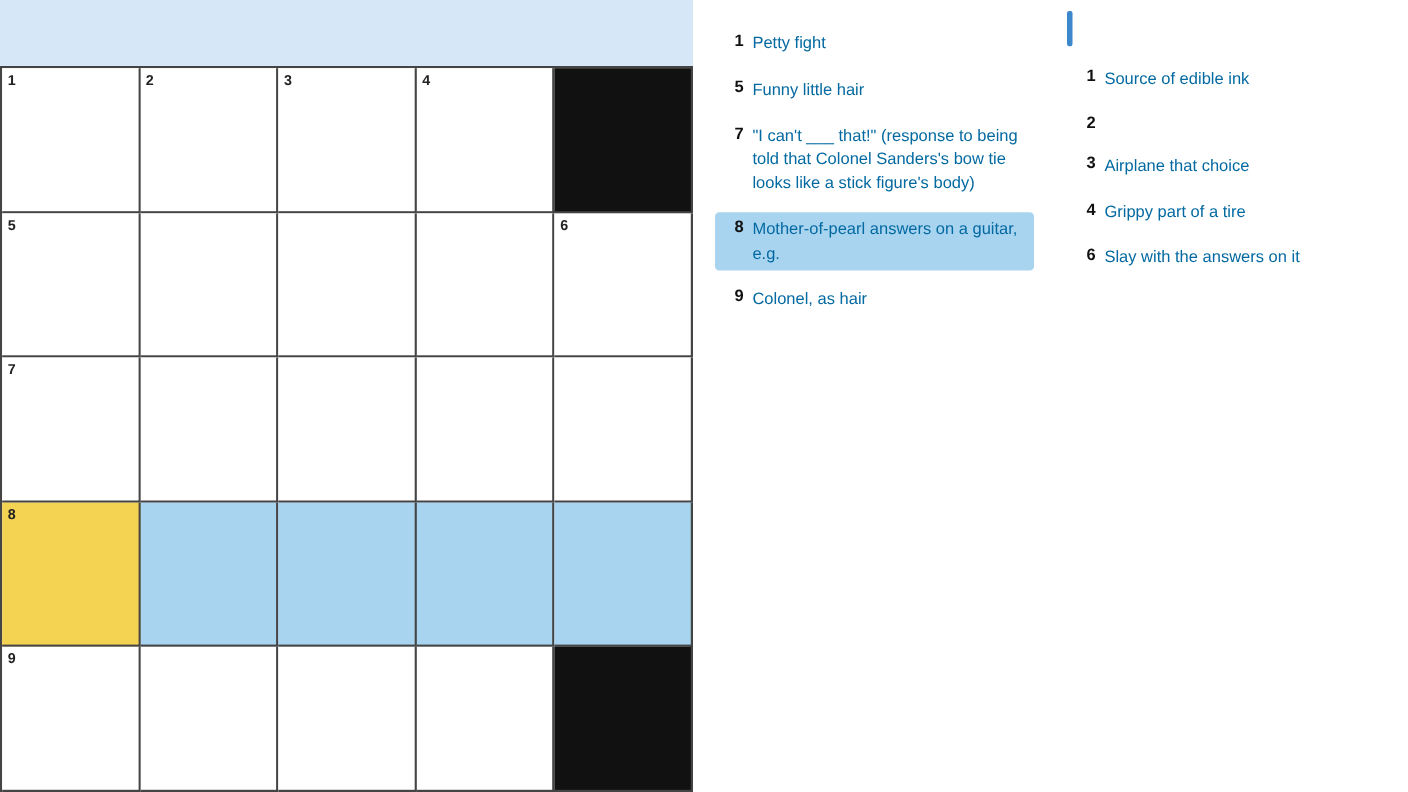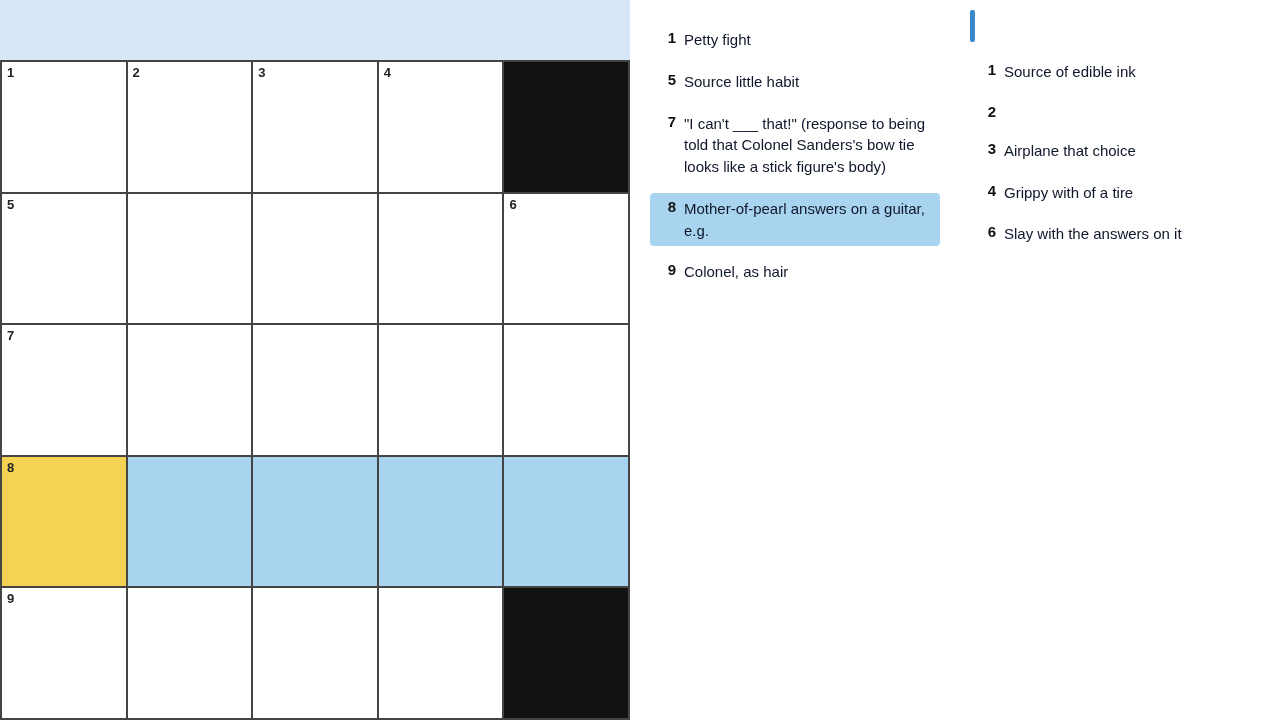--- a/index.html
+++ b/index.html
@@ -121,21 +121,21 @@
 
     .clue-item .clue-num {
       font-weight: bold;
       min-width: 18px;
       text-align: right;
       flex-shrink: 0;
       color: #111;
     }
 
     .clue-item .clue-desc {
-      color: #0f172a;
+      color: #0369a1;
       line-height: 1.45;
     }
 
     
     .down-accent {
       display: flex;
       align-items: center;
       gap: 8px;
       margin-bottom: 14px;
     }
@@ -207,21 +207,21 @@
 <div class="clues-panel">
   <div class="clue-column">
     <div class="column-title"></div>
     <div id="across-clues">
         <div class="clue-item">
           <span class="clue-num">1</span>
           <span class="clue-desc">Petty fight</span>
         </div>
         <div class="clue-item">
           <span class="clue-num">5</span>
-          <span class="clue-desc">Source little habit</span>
+          <span class="clue-desc">Funny little hair</span>
         </div>
         <div class="clue-item">
           <span class="clue-num">7</span>
           <span class="clue-desc">"I can't ___ that!" (response to being told that Colonel Sanders's bow tie looks like a stick figure's body)</span>
         </div>
         <div class="clue-item highlighted">
           <span class="clue-num">8</span>
           <span class="clue-desc">Mother-of-pearl answers on a guitar, e.g.</span>
         </div>
         <div class="clue-item">
@@ -242,21 +242,21 @@
         </div>
         <div class="clue-item">
           <span class="clue-num">2</span>
         </div>
         <div class="clue-item">
           <span class="clue-num">3</span>
           <span class="clue-desc">Airplane that choice</span>
         </div>
         <div class="clue-item">
           <span class="clue-num">4</span>
-          <span class="clue-desc">Grippy with of a tire</span>
+          <span class="clue-desc">Grippy part of a tire</span>
         </div>
         <div class="clue-item">
           <span class="clue-num">6</span>
           <span class="clue-desc">Slay with the answers on it</span>
         </div>
       </div>
   </div>
 </div>
 
 </body></html>

